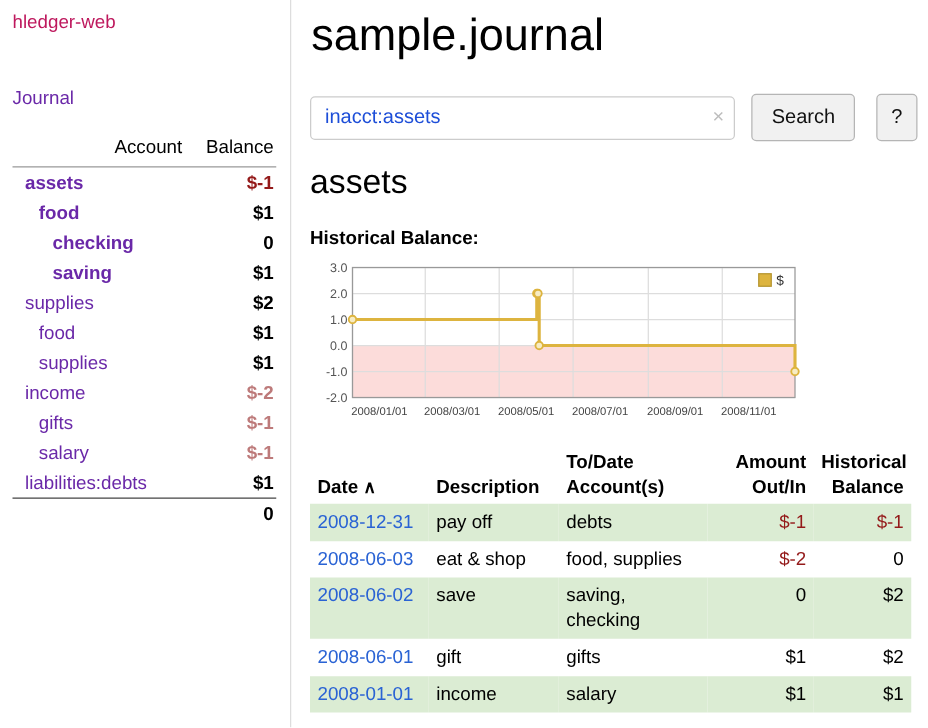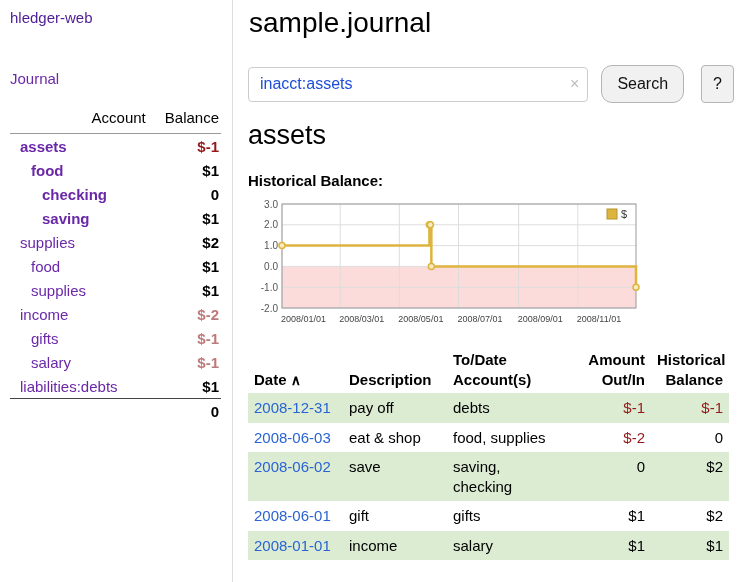--- a/index.html
+++ b/index.html
@@ -14,53 +14,53 @@
   }
   a { text-decoration: none; cursor: pointer; }
 
   
   .sidebar {
     position: absolute; left: 0; top: 0;
     width: 233px; height: 582px;
     border-right: 1px solid #ddd;
     padding: 9px 11px 0 10px;
   }
-  .app-title { display: block; color: #4c1d95; font-size: 15px; }
+  .app-title { display: block; color: #be185d; font-size: 15px; }
   .journal-link { display: block; margin-top: 44px; color: #6a28a8; font-size: 15px; }
   table.accounts { width: 100%; border-collapse: collapse; margin-top: 20px; }
   table.accounts th {
     font-weight: 400; text-align: right; font-size: 15px;
     padding: 2px 2px 7px 2px; border-bottom: 1px solid #999;
   }
   table.accounts th.bal { text-align: right; }
   table.accounts td { padding: 3.5px 2px; font-size: 15px; white-space: nowrap; }
   table.accounts td.bal { text-align: right; font-weight: 700; }
   a.acct { color: #6a28a8; }
   .strong { font-weight: 700; }
   .neg { color: #941a1a; }
   .neg-soft { color: #bd7a7a; }
   table.accounts tfoot td { border-top: 1px solid #444; font-weight: 400; padding-top: 4px; }
 
   
   .main { position: absolute; left: 234px; top: 0; width: 508px; height: 582px; padding: 5px 8px 0 14px; }
-  h1.page-title { font-size: 28px; font-weight: 400; margin: 2px 0 0 1px; }
+  h1.page-title { font-size: 36px; font-weight: 400; margin: 2px 0 0 1px; }
   .searchbar { margin-top: 26px; display: flex; align-items: center; }
   .search-wrap { position: relative; width: 352px; }
   .search-input {
     width: 100%; height: 35px; border: 1px solid #ccc; border-radius: 4px;
     font-size: 16px; padding: 0 28px 0 11px; color: #1d4ed8;
     font-family: "Liberation Sans", sans-serif; outline: none;
   }
   .clear-x { position: absolute; right: 9px; top: 8px; color: #bdbdbd; font-size: 16px; line-height: 18px; }
   .btn {
     height: 38px; padding: 0 15px; font-size: 16px; color: #111;
     border: 1px solid #b5b5b5; border-radius: 4px; background: #f1f1f1;
     font-family: "Liberation Sans", sans-serif; cursor: pointer;
   }
-  .btn.search { margin-left: 13px; border-radius: 11px; }
+  .btn.search { margin-left: 13px; }
   .btn.help { margin-left: 17px; padding: 0 11px; }
   h2.account-heading { font-size: 27px; font-weight: 400; margin-top: 17px; }
   .chart-label { margin-top: 21px; font-weight: 700; font-size: 15px; }
   svg.chart { margin-top: 7px; display: block; }
 
   
   table.register { border-collapse: collapse; table-layout: fixed; width: 481px; margin-top: 14px; }
   table.register th {
     text-align: left; vertical-align: bottom; font-size: 15px; font-weight: 700;
     padding: 2px 6px 4px 6px; line-height: 1.3;

